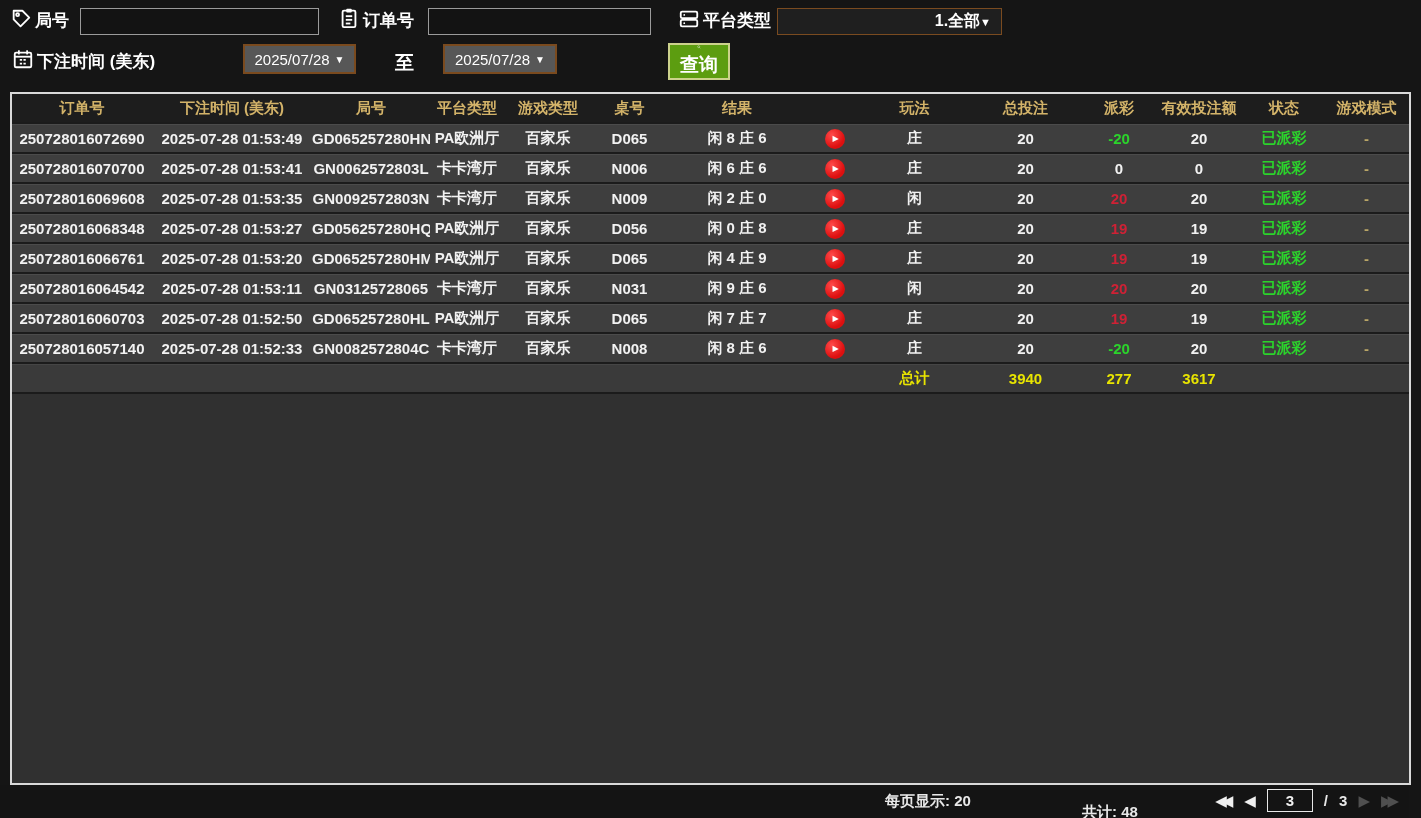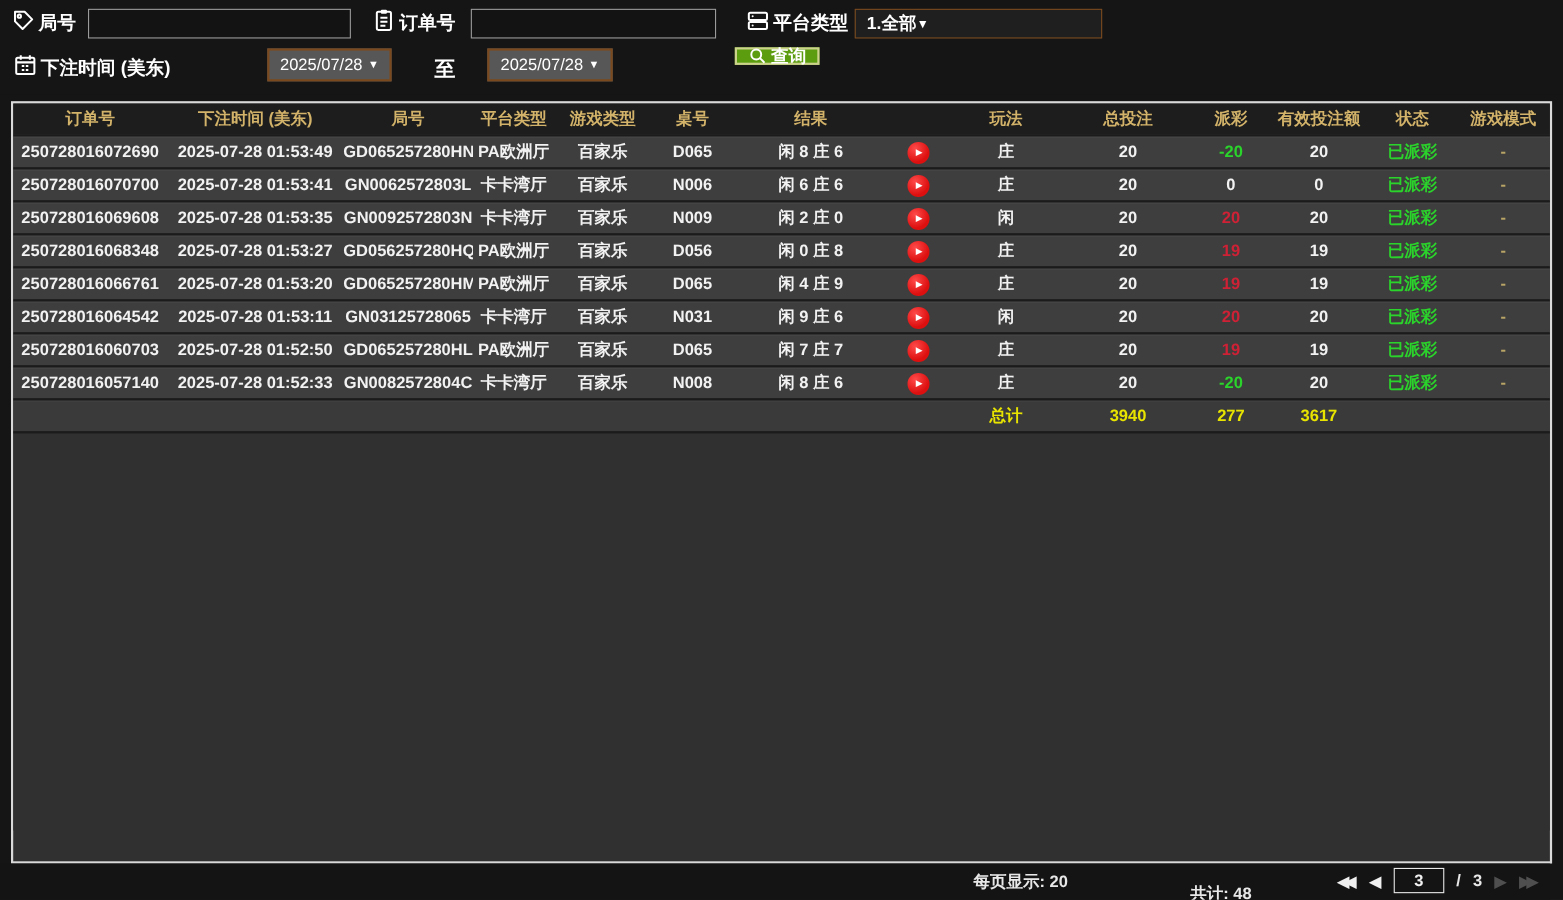--- a/index.html
+++ b/index.html
@@ -17,35 +17,36 @@
   .ficon  { position:absolute; width:22px; height:22px; }
   .ficon svg { width:100%; height:100%; display:block; }
   .txtinput {
     position:absolute; height:27px; background:#131313;
     border:1px solid #9b9b9b; color:#f0f0f0; font-size:14px; padding:0 6px;
     font-family:inherit; outline:none;
   }
   .dropdown {
     position:absolute; height:27px; background:#1f1f1f;
     border:1px solid #7a4b20; color:#ffffff; font-size:16px; font-weight:700;
-    display:flex; align-items:center; justify-content:flex-start;
+    display:flex; align-items:center; justify-content:flex-end;
     padding:0 10px; cursor:pointer;
   }
   .dropdown .arrow { font-size:11px; color:#ffffff; }
   .datebtn {
     position:absolute; height:30px; background:#575757;
     border:2px solid #7a4a1e; color:#ffffff; font-size:15px; font-weight:400;
     display:flex; align-items:center; justify-content:center; gap:5px; cursor:pointer;
   }
   .datebtn .arrow { font-size:10px; }
   .querybtn {
-    position:absolute; height:16px; background:#5c9d10;
-    border:2px solid #ccd28c; color:#ffffff; font-size:16px; font-weight:700;
+    position:absolute; height:37px; background:#5c9d10;
+    border:2px solid #ccd28c; color:#ffffff; font-size:19px; font-weight:700;
     display:flex; align-items:center; justify-content:center; gap:3px; cursor:pointer;
     padding:0 10px;
+    flex-direction:column;
   }
   .querybtn svg { width:18px; height:18px; }
 
   
   .gridtable {
     position:absolute; left:10px; top:92px; width:1401px; height:693px;
     border:2px solid #d9d9d9; background:#303030; overflow:hidden;
   }
   .trow {
     display:grid;

